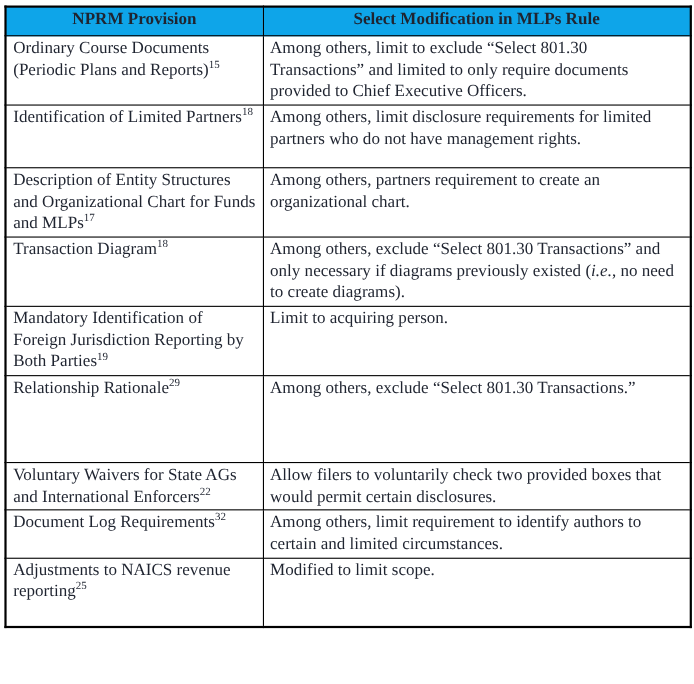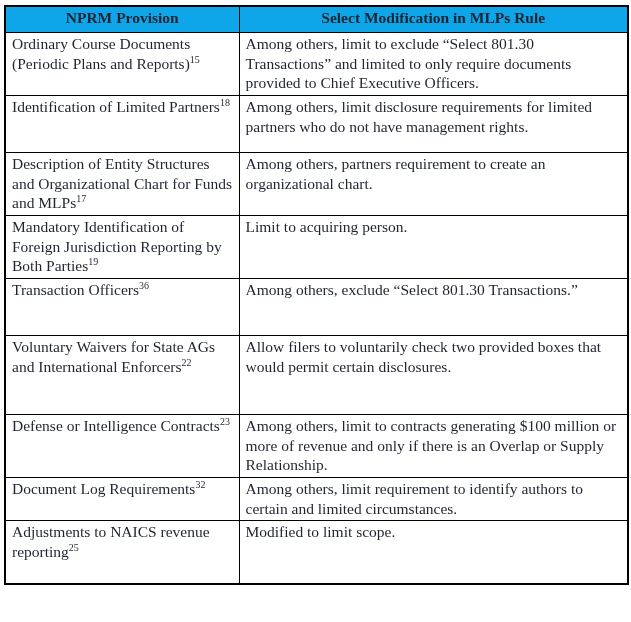--- a/index.html
+++ b/index.html
@@ -81,34 +81,34 @@
         </tr>
         <tr>
           <td><span>Identification of Limited Partners</span><sup class="fn">18</sup></td>
           <td><span>Among others, limit disclosure requirements for limited partners who do not have management rights.</span></td>
         </tr>
         <tr>
           <td><span>Description of Entity Structures and Organizational Chart for Funds and MLPs</span><sup class="fn">17</sup></td>
           <td><span>Among others, partners requirement to create an organizational chart.</span></td>
         </tr>
         <tr>
+          <td><span>Transaction Diagram</span><sup class="fn">18</sup></td>
+          <td><span>Among others, exclude “Select 801.30 Transactions” and only necessary if diagrams previously existed (</span><span class="it">i.e.</span><span>, no need to create diagrams).</span></td>
+        </tr>
+        <tr>
           <td><span>Mandatory Identification of Foreign Jurisdiction Reporting by Both Parties</span><sup class="fn">19</sup></td>
           <td><span>Limit to acquiring person.</span></td>
         </tr>
         <tr>
-          <td><span>Transaction Officers</span><sup class="fn">36</sup></td>
+          <td><span>Relationship Rationale</span><sup class="fn">29</sup></td>
           <td><span>Among others, exclude “Select 801.30 Transactions.”</span></td>
         </tr>
         <tr>
           <td><span>Voluntary Waivers for State AGs and International Enforcers</span><sup class="fn">22</sup></td>
           <td><span>Allow filers to voluntarily check two provided boxes that would permit certain disclosures.</span></td>
-        </tr>
-        <tr>
-          <td><span>Defense or Intelligence Contracts</span><sup class="fn">23</sup></td>
-          <td><span>Among others, limit to contracts generating $100 million or more of revenue and only if there is an Overlap or Supply Relationship.</span></td>
         </tr>
         <tr>
           <td><span>Document Log Requirements</span><sup class="fn">32</sup></td>
           <td><span>Among others, limit requirement to identify authors to certain and limited circumstances.</span></td>
         </tr>
         <tr>
           <td><span>Adjustments to NAICS revenue reporting</span><sup class="fn">25</sup></td>
           <td><span>Modified to limit scope.</span></td>
         </tr>
       </tbody>

